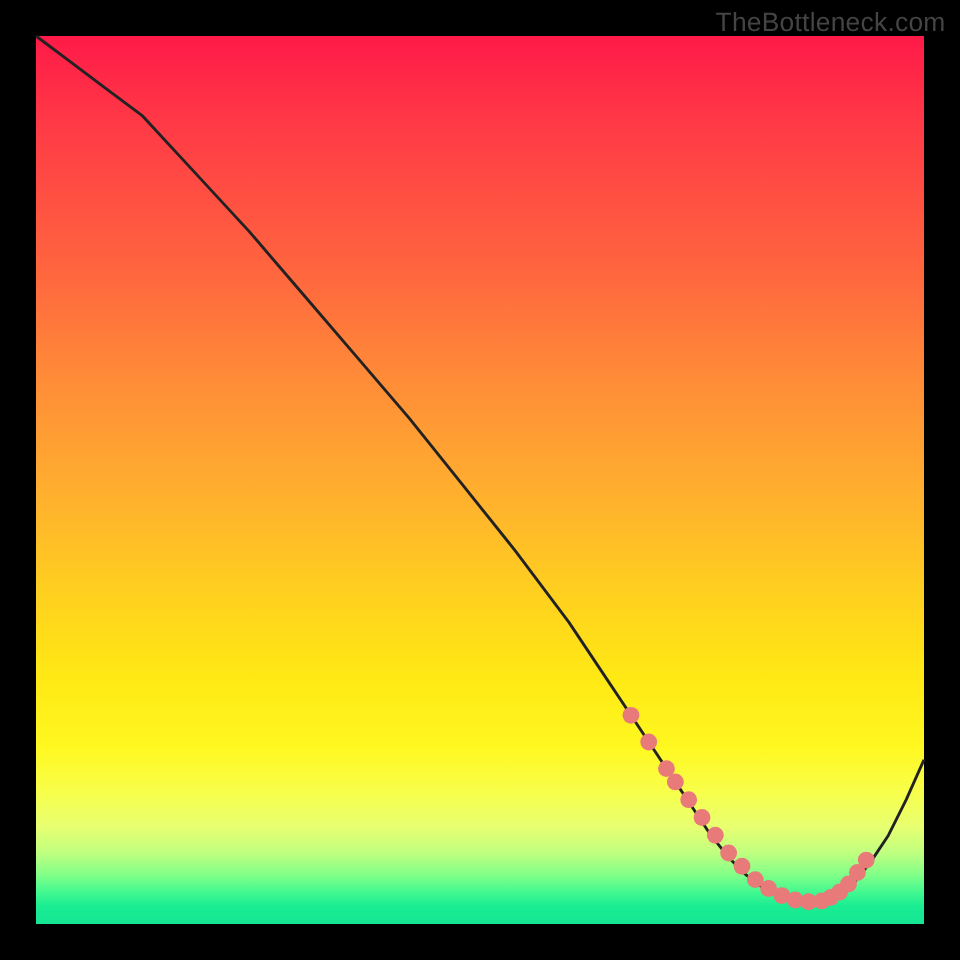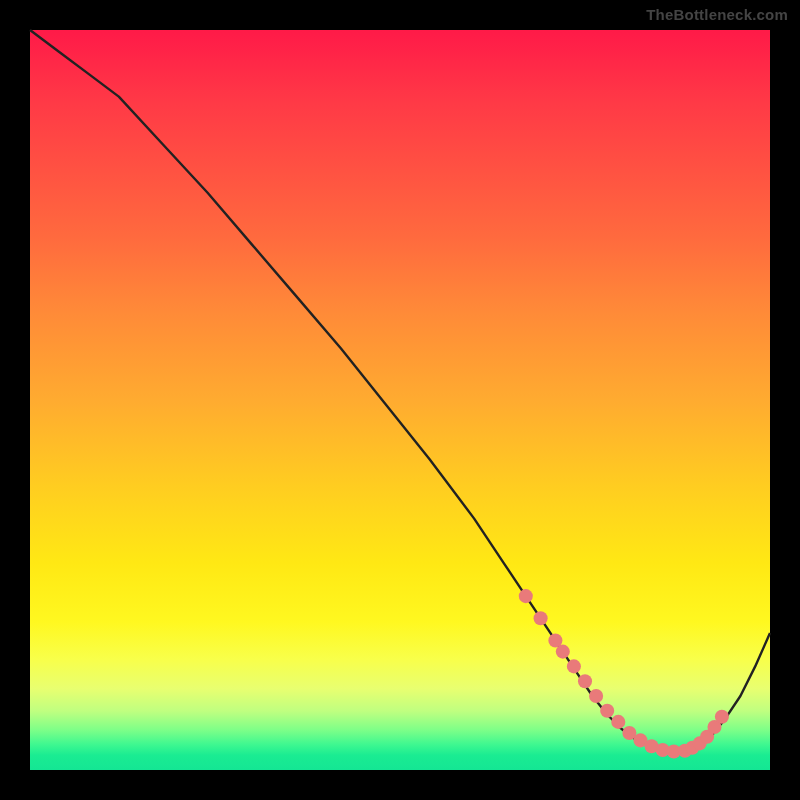--- a/index.html
+++ b/index.html
@@ -9,22 +9,22 @@
     background: #000;
     font-family: Arial, Helvetica, sans-serif;
     overflow: hidden;
     position: relative;
   }
   .watermark {
     position: absolute;
     top: 6px;
     right: 12px;
     color: #444;
-    font-size: 15px;
-    font-weight: 700;
+    font-size: 22px;
+    font-weight: 400;
     z-index: 5;
     letter-spacing: 0.2px;
   }
   .plot-frame {
     position: absolute;
     left: 30px;
     top: 30px;
     width: 740px;
     height: 740px;
     background: #000;

